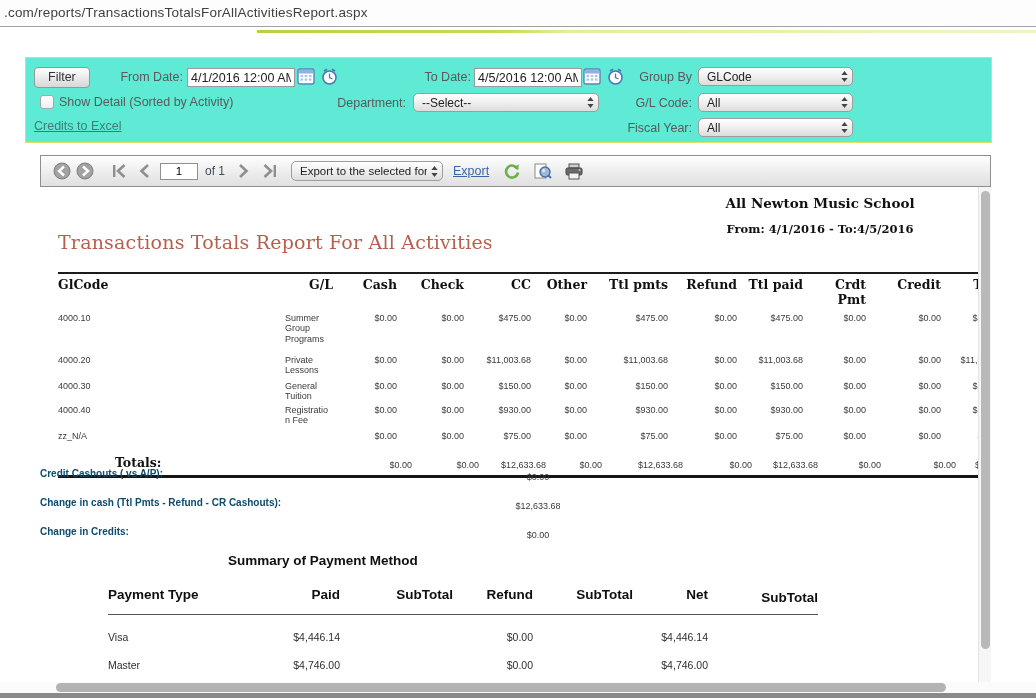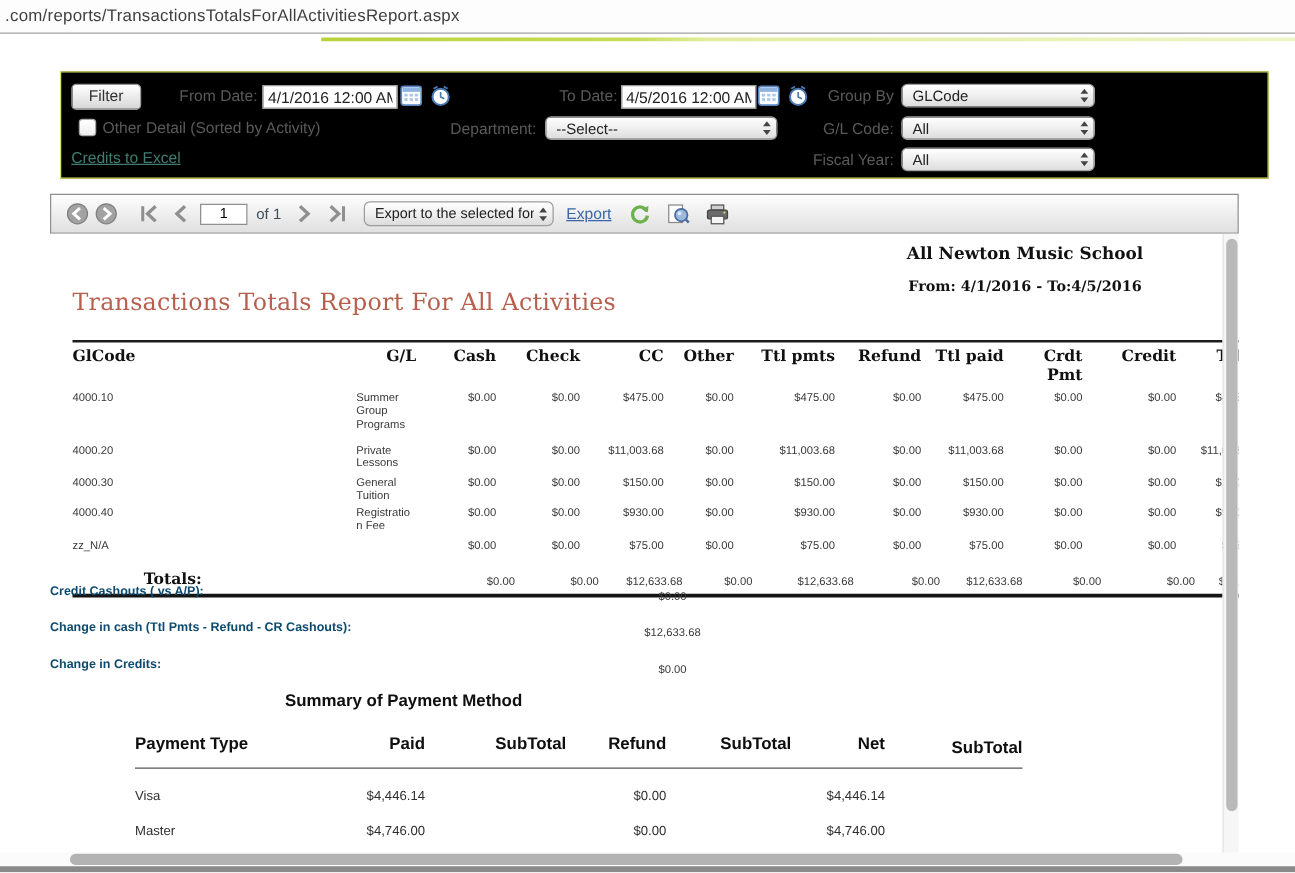--- a/index.html
+++ b/index.html
@@ -9,21 +9,21 @@
   
   .urlbar{position:absolute;left:0;top:0;width:1036px;height:26px;background:#fdfdfd;
           border-bottom:1px solid #a2a2a2;}
   .urlbar .url{position:absolute;left:4px;top:5px;font-size:13.5px;color:#3f3f3f;letter-spacing:.2px;}
 
   
   .accent-line{position:absolute;left:257px;top:30px;width:779px;height:3px;
           background:linear-gradient(to right,#b9d23c 0%,#c8dc55 32%,#e3eda0 40%,#eef4c6 100%);}
 
   
-  .filter-panel{position:absolute;left:48px;top:57px;width:965px;height:84px;background:#000000;
+  .filter-panel{position:absolute;left:25px;top:57px;width:965px;height:84px;background:#5eead4;
           border:1px solid #d6e06a;border-bottom-color:#dfe45c;}
   .filter-panel .lbl{position:absolute;font-size:12.5px;color:#5a5a5a;}
   .lbl.r{text-align:right;}
   .btn{position:absolute;left:8px;top:9px;padding:2px 13px 3px;font-size:12.5px;color:#333;
        background:linear-gradient(#ffffff,#e9e9e9 55%,#d7d7d7);border:1px solid #979797;
        border-radius:4px;box-shadow:0 1px 0 rgba(255,255,255,.6) inset;cursor:default;}
   .txt{position:absolute;height:17px;border:1px solid #9a9a9a;font-size:12.5px;color:#222;
        padding:0 3px;font-family:"Liberation Sans",sans-serif;white-space:nowrap;overflow:hidden;background:#fff;}
   .macsel{position:absolute;height:19px;background:linear-gradient(#ffffff,#ececec 60%,#dcdcdc);
        border:1px solid #9d9d9d;border-radius:5px;font-size:12px;color:#222;
@@ -164,21 +164,21 @@
       <span class="selval">GLCode</span>
       <span class="updown">
           <svg width="7" height="11" viewBox="0 0 7 11">
             <path d="M3.5 0 L6.6 4 H0.4 Z" fill="#444"></path>
             <path d="M3.5 11 L0.4 7 H6.6 Z" fill="#444"></path>
           </svg>
         </span>
     </div>
 
     <span class="cb" style="left:14px;top:37px;"></span>
-    <span class="lbl" style="left:33px;top:37px;">Other Detail (Sorted by Activity)</span>
+    <span class="lbl" style="left:33px;top:37px;">Show Detail (Sorted by Activity)</span>
 
     <span class="lbl r" style="left:280px;top:38px;width:100px;">Department:</span>
     <div class="macsel" style="left:387px;top:35px;width:186px;">
       <span class="selval">--Select--</span>
       <span class="updown">
           <svg width="7" height="11" viewBox="0 0 7 11">
             <path d="M3.5 0 L6.6 4 H0.4 Z" fill="#444"></path>
             <path d="M3.5 11 L0.4 7 H6.6 Z" fill="#444"></path>
           </svg>
         </span>

